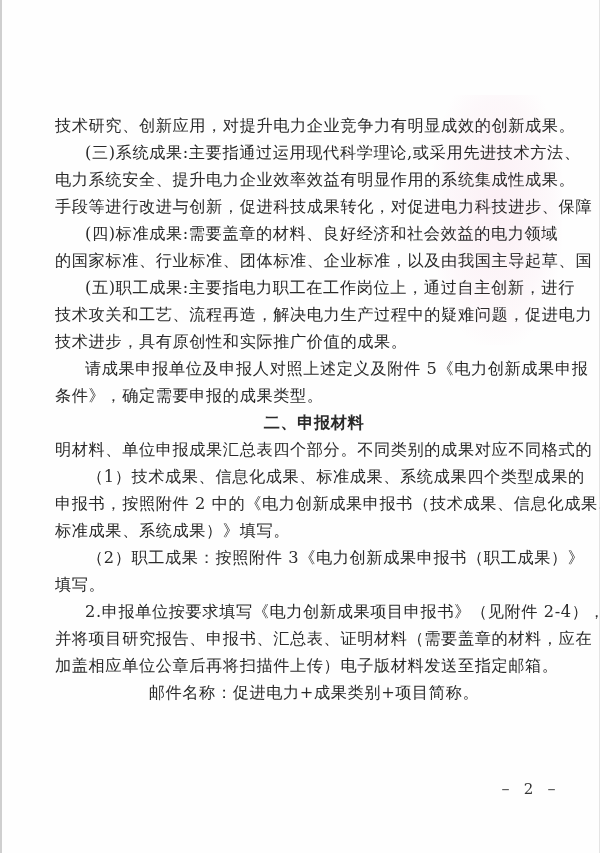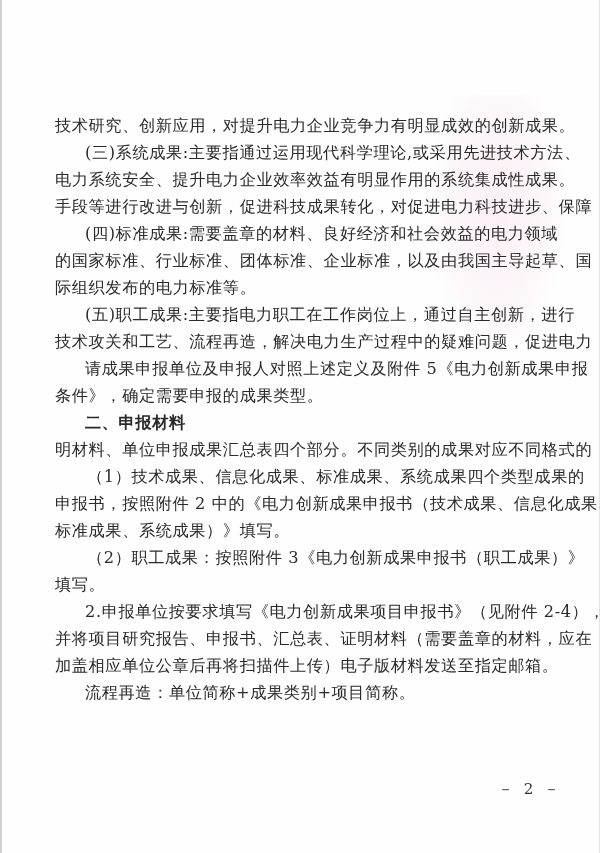--- a/index.html
+++ b/index.html
@@ -23,21 +23,21 @@
       pointer-events: none;
     }
     .body-text {
       position: absolute; left: 53px; top: 92px; width: 488px; margin-top: 20px;
     }
     .line {
       height: 27px; line-height: 27px;
       font-size: 16.2px; letter-spacing: 0.6px;
       white-space: nowrap; overflow: visible;
     }
-    .indent { padding-left: 30px; }
+    .indent { padding-left: 30px; text-align: center; }
     .indent2 { padding-left: 32px; }
     .heading { font-weight: bold; }
     .justify { text-align: justify; text-align-last: justify; }
     .page-number {
       position: absolute; left: 496px; top: 780px;
       font-size: 15px; letter-spacing: 3px; color: #333;
     }
   </style>
 </head>
 <body>
@@ -45,32 +45,32 @@
 <div class="page">
   <div class="seal"></div>
 
   <div class="body-text">
     <div class="line justify">技术研究、创新应用，对提升电力企业竞争力有明显成效的创新成果。</div>
     <div class="line indent justify">(三)系统成果:主要指通过运用现代科学理论,或采用先进技术方法、</div>
     <div class="line">电力系统安全、提升电力企业效率效益有明显作用的系统集成性成果。</div>
     <div class="line justify">手段等进行改进与创新，促进科技成果转化，对促进电力科技进步、保障</div>
     <div class="line indent justify">(四)标准成果:需要盖章的材料、良好经济和社会效益的电力领域</div>
     <div class="line justify">的国家标准、行业标准、团体标准、企业标准，以及由我国主导起草、国</div>
-    <div class="line">际组织发布的电力标准等。</div>
     <div class="line indent justify">(五)职工成果:主要指电力职工在工作岗位上，通过自主创新，进行</div>
     <div class="line justify">技术攻关和工艺、流程再造，解决电力生产过程中的疑难问题，促进电力</div>
+    <div class="line">技术进步，具有原创性和实际推广价值的成果。</div>
     <div class="line indent justify">请成果申报单位及申报人对照上述定义及附件 5《电力创新成果申报</div>
     <div class="line">条件》，确定需要申报的成果类型。</div>
     <div class="line indent heading">二、申报材料</div>
     <div class="line justify">明材料、单位申报成果汇总表四个部分。不同类别的成果对应不同格式的</div>
     <div class="line indent2 justify">（1）技术成果、信息化成果、标准成果、系统成果四个类型成果的</div>
     <div class="line justify">申报书，按照附件 2 中的《电力创新成果申报书（技术成果、信息化成果、</div>
     <div class="line">标准成果、系统成果）》填写。</div>
     <div class="line indent2 justify">（2）职工成果：按照附件 3《电力创新成果申报书（职工成果）》</div>
     <div class="line">填写。</div>
     <div class="line indent justify">2.申报单位按要求填写《电力创新成果项目申报书》（见附件 2-4），</div>
     <div class="line justify">并将项目研究报告、申报书、汇总表、证明材料（需要盖章的材料，应在</div>
     <div class="line">加盖相应单位公章后再将扫描件上传）电子版材料发送至指定邮箱。</div>
-    <div class="line indent">流程再造：单位简称+成果类别+项目简称。</div>
+    <div class="line indent">邮件名称：促进电力+成果类别+项目简称。</div>
   </div>
 
   <div class="page-number">－ 2 －</div>
 </div>
 
 </body></html>

